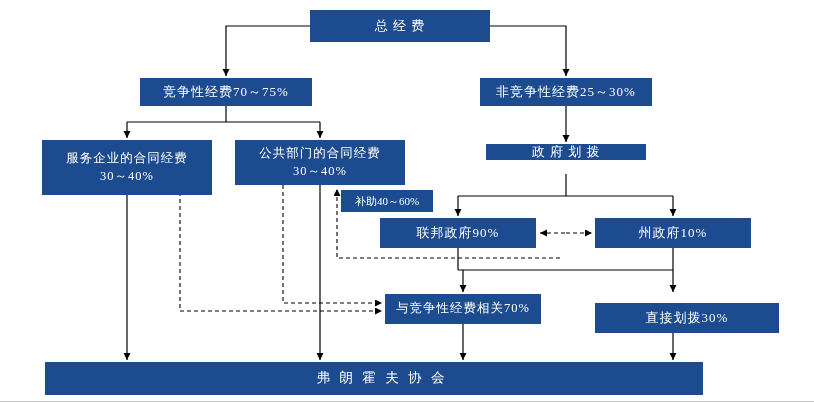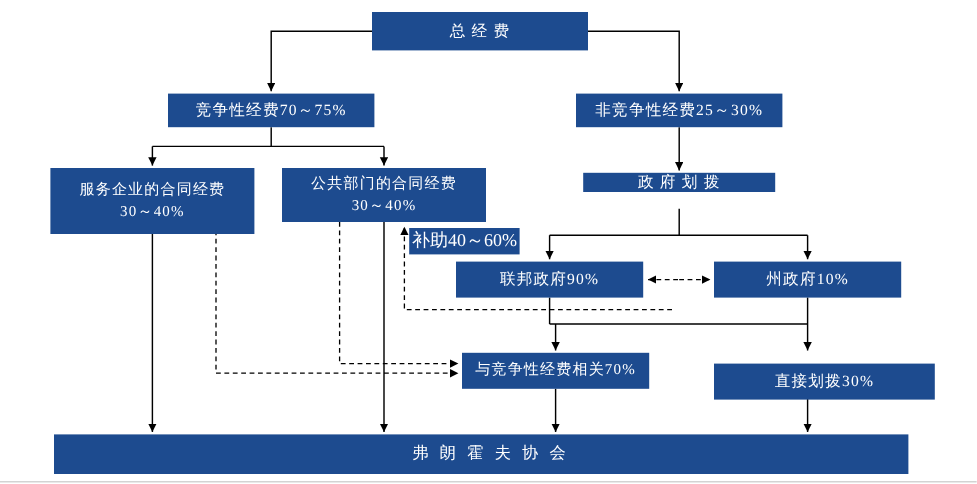--- a/index.html
+++ b/index.html
@@ -29,21 +29,21 @@
     align-items: center;
     justify-content: center;
     font-weight: 400;
     font-size: 13px;
     letter-spacing: 1px;
     text-align: center;
     line-height: 1.4;
     box-sizing: border-box;
   }
   .node.small {
-    font-size: 15px;
+    font-size: 11px;
     letter-spacing: 0;
     line-height: 1.1;
     text-align: center;
   }
   .node.wide {
     font-size: 13.5px;
     letter-spacing: 3px;
   }
   .divider {
     position: absolute;
@@ -118,16 +118,16 @@
   <div class="node small" style="left:341px; top:190px; width:92px; height:22px;">补助40～60%</div>
 
   <div class="node" style="left:380px; top:218px; width:156px; height:30px;">联邦政府90%</div>
 
   <div class="node" style="left:595px; top:218px; width:156px; height:30px;">州政府10%</div>
 
   <div class="node" style="left:385px; top:294px; width:156px; height:30px; font-size:12.5px;">与竞争性经费相关70%</div>
 
   <div class="node" style="left:595px; top:303px; width:184px; height:30px;">直接划拨30%</div>
 
-  <div class="node wide" style="left:45px; top:362px; width:712px; height:33px;padding-left:16px;">弗 朗 霍 夫 协 会</div>
+  <div class="node wide" style="left:45px; top:362px; width:658px; height:33px;padding-left:16px;">弗 朗 霍 夫 协 会</div>
 
   <div class="divider"></div>
 </div>
 
 </body></html>

